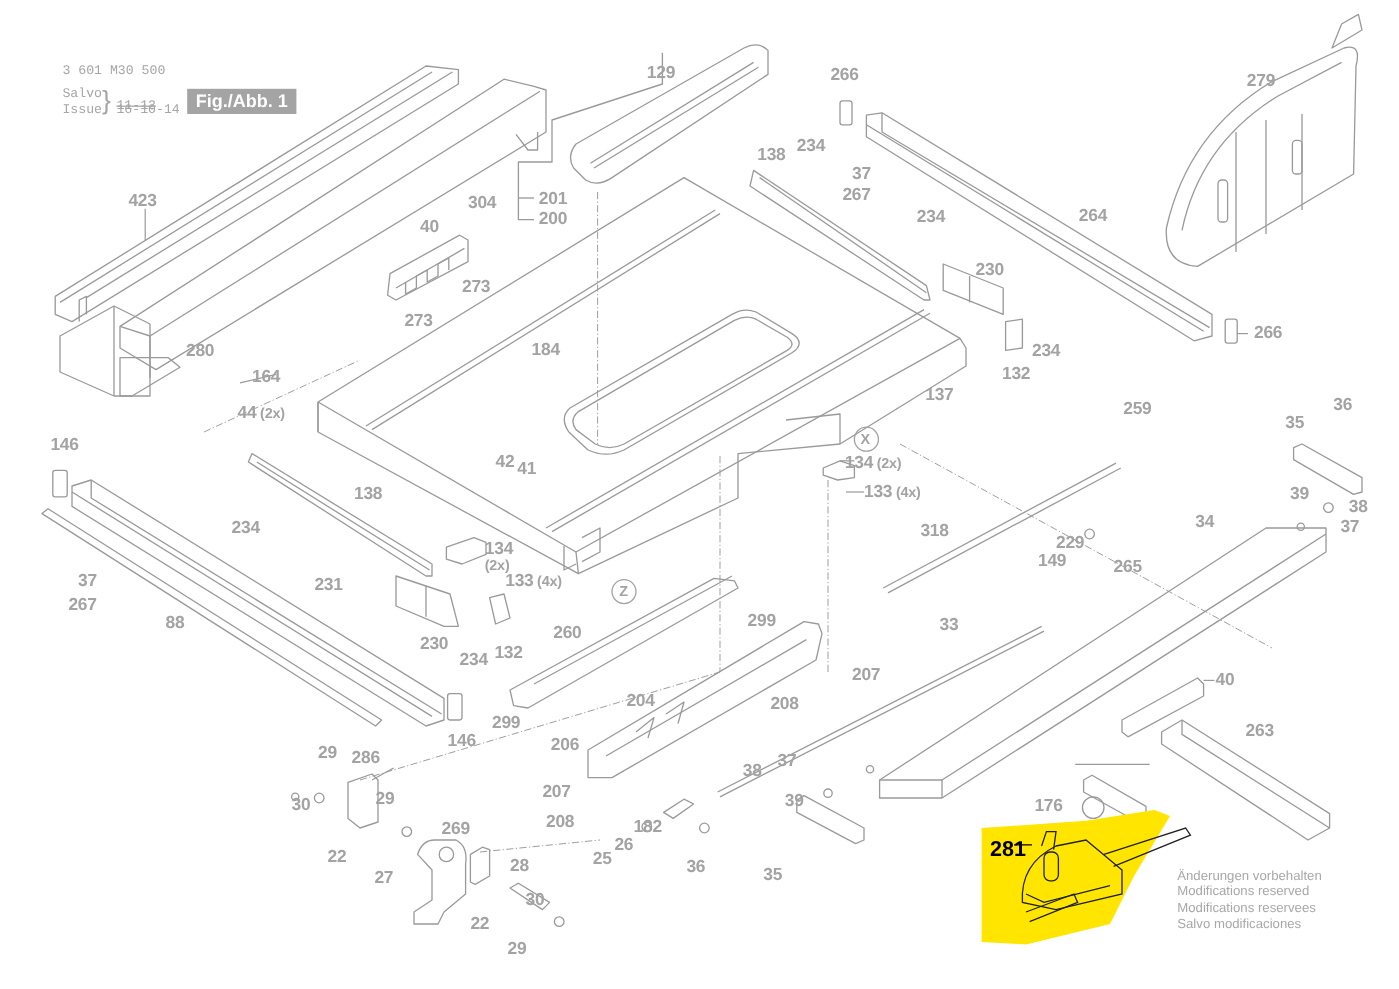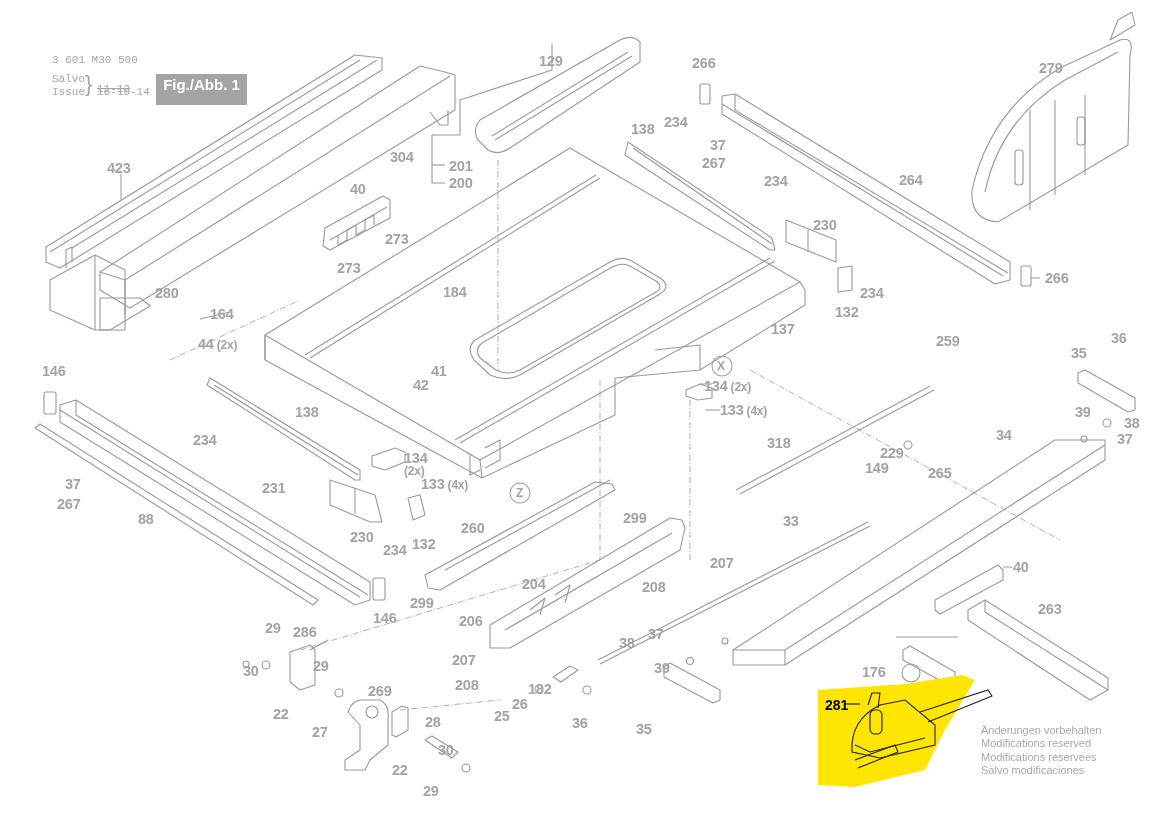--- a/index.html
+++ b/index.html
@@ -3,28 +3,28 @@
 <meta charset="utf-8">
 <style>
   html, body { margin:0; padding:0; background:#ffffff; }
   body { width:1166px; height:824px; position:relative; overflow:hidden;
          font-family:"Liberation Sans", sans-serif; }
   #drawing { position:absolute; left:0; top:0; width:1166px; height:824px; }
   .lbl { position:absolute; font-weight:bold; font-size:14.5px; color:#a3a3a3;
          white-space:nowrap; line-height:1; letter-spacing:-0.2px; }
   .qty { font-weight:bold; font-size:12px; color:#a3a3a3; margin-left:3px; }
   .hdr { position:absolute; font-size:11px; color:#a6a6a6; line-height:1.1;font-family:Liberation Mono, monospace; }
-  .figbox { position:absolute; left:156px; top:74px; width:91px; height:31px;
+  .figbox { position:absolute; left:156px; top:74px; width:91px; height:21px;
             background:#a4a4a4; color:#ffffff; font-weight:bold; font-size:15px;
             line-height:21px; text-align:center; }
   .strike { text-decoration:line-through; }
   .brace { position:absolute; font-size:22px; color:#a6a6a6; line-height:1; }
   .notes { position:absolute; left:981px; top:724px; font-size:11px; color:#a8a8a8; line-height:13.4px; }
   .notes div { white-space:nowrap; }
-  .lbl281 { position:absolute; left:825px; top:697px; font-weight:bold; font-size:14px; color:#000; }
+  .lbl281 { position:absolute; left:825px; top:697px; font-weight:bold; font-size:18px; color:#000; }
 </style>
 </head>
 <body>
 
 <svg id="drawing" viewBox="0 0 1166 824" xmlns="http://www.w3.org/2000/svg">
   <g fill="none" stroke="#9a9a9a" stroke-width="1.1" stroke-linejoin="round">
 
     <g>
       <polygon points="46,247 355,55 382,58 382,70 60,268 46,262"></polygon>
       <polyline points="50,252 360,60"></polyline>
@@ -273,21 +273,21 @@
 <div class="hdr" style="left:52px; top:54px;">3 601 M30 500</div>
 <div class="hdr" style="left:52px; top:73px;">Salvo</div>
 <div class="hdr" style="left:52px; top:86px;">Issue</div>
 <div class="brace" style="left:85px; top:73px;">}</div>
 <div class="hdr strike" style="left:97px; top:83px;">11-12</div>
 <div class="hdr" style="left:97px; top:86px;">16-10-14</div>
 <div class="figbox">Fig./Abb. 1</div>
 
 <div class="lbl" style="left:539px;top:54px">129</div>
 <div class="lbl" style="left:107px;top:161px">423</div>
-<div class="lbl" style="left:390px;top:150px">304</div>
+<div class="lbl" style="left:390px;top:162px">304</div>
 <div class="lbl" style="left:449px;top:159px">201</div>
 <div class="lbl" style="left:449px;top:176px">200</div>
 <div class="lbl" style="left:350px;top:182px">40</div>
 <div class="lbl" style="left:385px;top:232px">273</div>
 <div class="lbl" style="left:337px;top:261px">273</div>
 <div class="lbl" style="left:155px;top:286px">280</div>
 <div class="lbl" style="left:210px;top:307px">164</div>
 <div class="lbl" style="left:198px;top:337px"><span>44</span><span class="qty">(2x)</span></div>
 <div class="lbl" style="left:443px;top:285px">184</div>
 
@@ -299,21 +299,21 @@
 <div class="lbl" style="left:702px;top:156px">267</div>
 <div class="lbl" style="left:764px;top:174px">234</div>
 <div class="lbl" style="left:899px;top:173px">264</div>
 <div class="lbl" style="left:813px;top:218px">230</div>
 <div class="lbl" style="left:1045px;top:271px">266</div>
 <div class="lbl" style="left:860px;top:286px">234</div>
 <div class="lbl" style="left:835px;top:305px">132</div>
 <div class="lbl" style="left:771px;top:322px">137</div>
 
 <div class="lbl" style="left:42px;top:364px">146</div>
-<div class="lbl" style="left:431px;top:364px">41</div>
+<div class="lbl" style="left:431px;top:384px">41</div>
 <div class="lbl" style="left:413px;top:378px">42</div>
 <div class="lbl" style="left:295px;top:405px">138</div>
 <div class="lbl" style="left:193px;top:433px">234</div>
 <div class="lbl" style="left:404px;top:451px">134</div>
 <div class="lbl" style="left:404px;top:465px;font-size:12px">(2x)</div>
 <div class="lbl" style="left:421px;top:477px"><span>133</span><span class="qty">(4x)</span></div>
 <div class="lbl" style="left:65px;top:477px">37</div>
 <div class="lbl" style="left:57px;top:497px">267</div>
 <div class="lbl" style="left:262px;top:481px">231</div>
 <div class="lbl" style="left:138px;top:512px">88</div>

